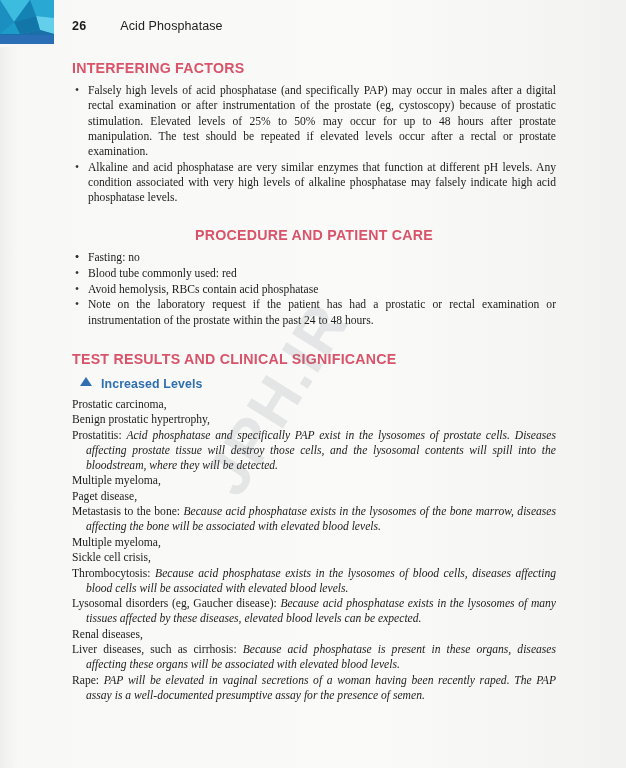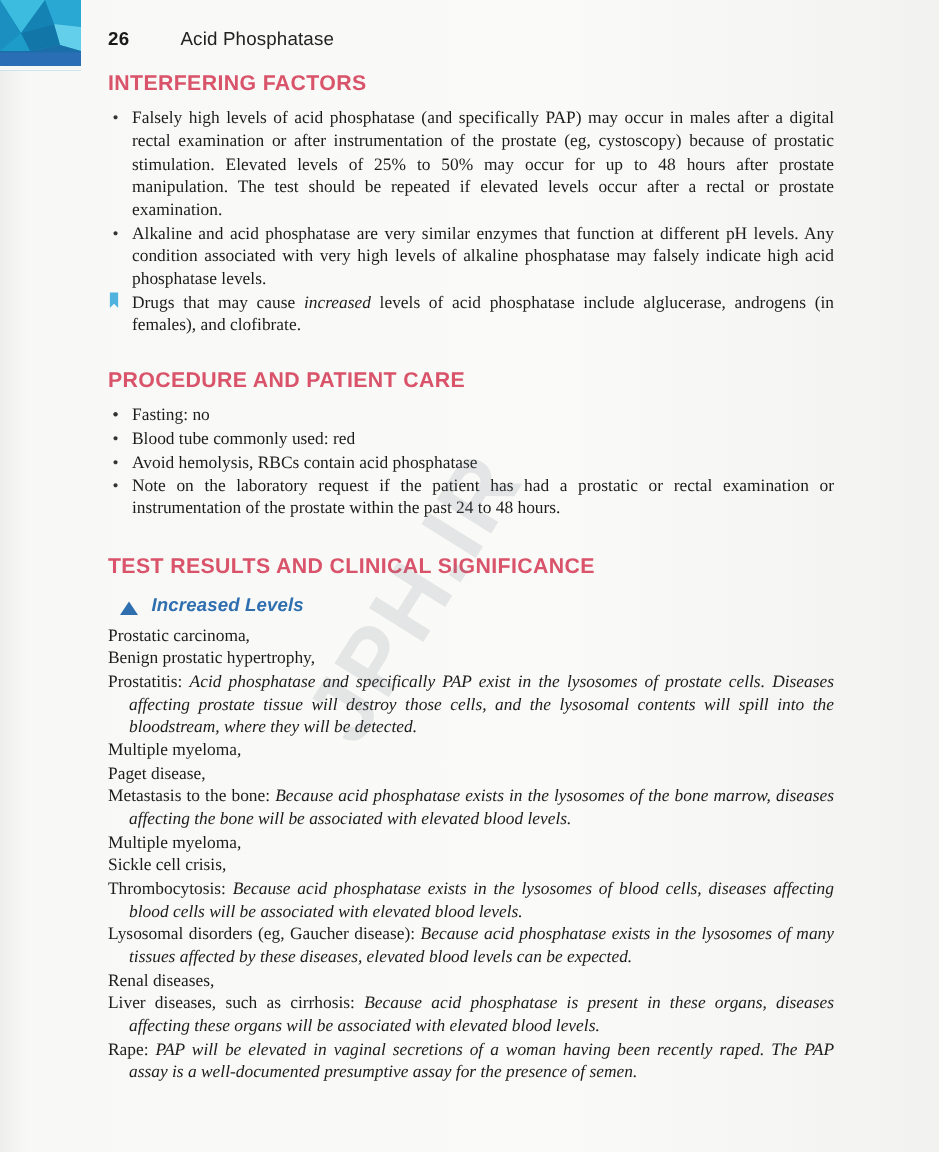--- a/index.html
+++ b/index.html
@@ -77,35 +77,35 @@
     font-weight: normal;
     color: #222;
     margin-left: 34px;
     letter-spacing: 0.1px;
   }
 
   
   .content {
     position: absolute;
     left: 72px;
-    top: 48px;
+    top: 60px;
     width: 484px;
     z-index: 4;
   }
 
   h2.section {
     font-family: "Liberation Sans", sans-serif;
     font-size: 14.2px;
     font-weight: bold;
     color: #d9546a;
     letter-spacing: 0.25px;
     margin: 0 0 7px 0;
     line-height: 1.15;
   }
-  .section.sec-2 { margin-top: 22px; }
+  .section.sec-2 { margin-top: 22px; text-align: center; }
   .section.sec-3 { margin-top: 23px; }
 
   
   ul.bullets {
     list-style: none;
     margin: 0;
     padding: 0;
   }
   ul.bullets > li {
     position: relative;
@@ -136,23 +136,22 @@
     clip-path: polygon(0 0, 100% 0, 100% 100%, 50% 72%, 0 100%);
   }
   .doclink {
     color: #5a7f9e;
   }
   .noJust { text-align: left; }
 
   
   .subhead {
     display: flex;
-    align-items: flex-end;
+    align-items: flex-start;
     margin: 10px 0 6px 8px;
-    font-style: italic;
   }
   .tri {
     width: 0;
     height: 0;
     border-left: 6px solid transparent;
     border-right: 6px solid transparent;
     border-bottom: 9.5px solid #2f6faf;
     margin-right: 9px;
   }
   .subhead .sublabel {
@@ -202,21 +201,20 @@
     <span class="pgnum">26</span>
     <span class="chapter">Acid Phosphatase</span>
   </div>
 
   <div class="content">
 
     <h2 class="section sec-1">INTERFERING FACTORS</h2>
     <ul class="bullets" id="list0">
         <li><span class="bul">•</span><span>Falsely high levels of acid phosphatase (and specifically PAP) may occur in males after a digital rectal examination or after instrumentation of the prostate (eg, cystoscopy) because of prostatic stimulation. Elevated levels of 25% to 50% may occur for up to 48 hours after prostate manipulation. The test should be repeated if elevated levels occur after a rectal or prostate examination.</span></li>
         <li><span class="bul">•</span><span>Alkaline and acid phosphatase are very similar enzymes that function at different pH levels. Any condition associated with very high levels of alkaline phosphatase may falsely indicate high acid phosphatase levels.</span></li>
-        <li class="flagged"><span class="bul"><span class="flagicon"></span></span><span>Drugs that may cause <i>increased</i> levels of acid phosphatase include alglucerase, androgens (in females), and clofibrate.</span></li>
       </ul>
 
     <h2 class="section sec-2">PROCEDURE AND PATIENT CARE</h2>
     <ul class="bullets" id="list1">
         <li class="noJust"><span class="bul">•</span></li>
         <li class="noJust"><span class="bul">•</span><span>Fasting: no</span></li>
         <li class="noJust"><span class="bul">•</span><span>Blood tube commonly used: red</span></li>
         <li class="noJust"><span class="bul">•</span><span>Avoid hemolysis, RBCs contain acid phosphatase</span></li>
         <li><span class="bul">•</span><span>Note on the laboratory request if the patient has had a prostatic or rectal examination or instrumentation of the prostate within the past 24 to 48 hours.</span></li>
       </ul>

